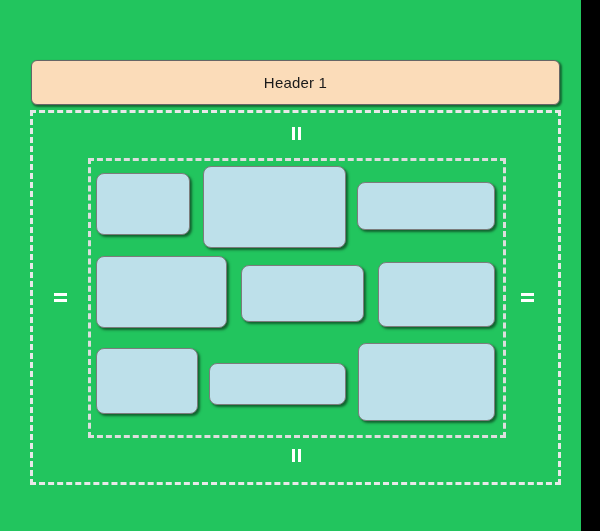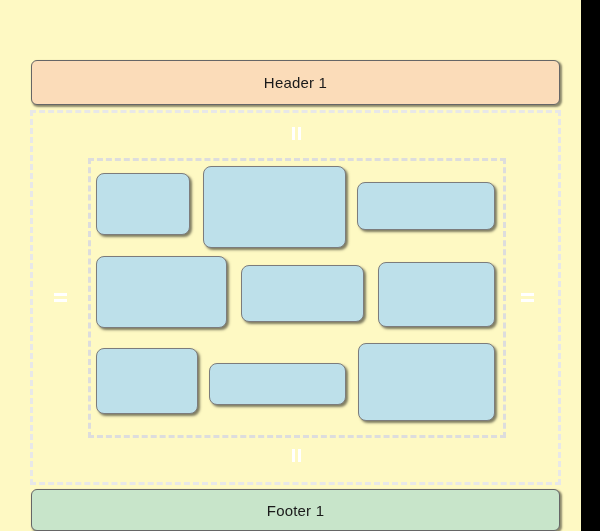--- a/index.html
+++ b/index.html
@@ -15,21 +15,21 @@
     position: relative;
   }
 
   
   #diagram-root {
     position: absolute;
     left: 0;
     top: 0;
     width: 581px;
     height: 531px;
-    background: #fef9c3;
+    background: #22c55e;
   }
 
   
   .bar {
     position: absolute;
     box-sizing: border-box;
     border-radius: 6px;
     border: 1px solid #666666;
     display: flex;
     align-items: center;
@@ -137,17 +137,14 @@
       <div class="block" style="left: 96px; top: 348px; width: 102px; height: 66px; background: rgb(189, 224, 234); border-color: rgb(124, 124, 124);"></div>
       <div class="block" style="left: 209px; top: 363px; width: 137px; height: 42px; background: rgb(189, 224, 234); border-color: rgb(124, 124, 124);"></div>
       <div class="block" style="left: 358px; top: 343px; width: 137px; height: 78px; background: rgb(189, 224, 234); border-color: rgb(124, 124, 124);"></div>
     </div>
 
   <div class="mark-v" id="mark-top" style="left: 292px; top: 127px;"></div>
   <div class="mark-v" id="mark-bottom" style="left: 292px; top: 449px;"></div>
   <div class="mark-h" id="mark-left" style="left: 54px; top: 293px;"></div>
   <div class="mark-h" id="mark-right" style="left: 521px; top: 293px;"></div>
 
-  <div class="bar" id="footer-bar" style="background: rgb(200, 229, 202);">
-    <span>Footer 1</span>
-  </div>
 
 </div>
 
 </body></html>

